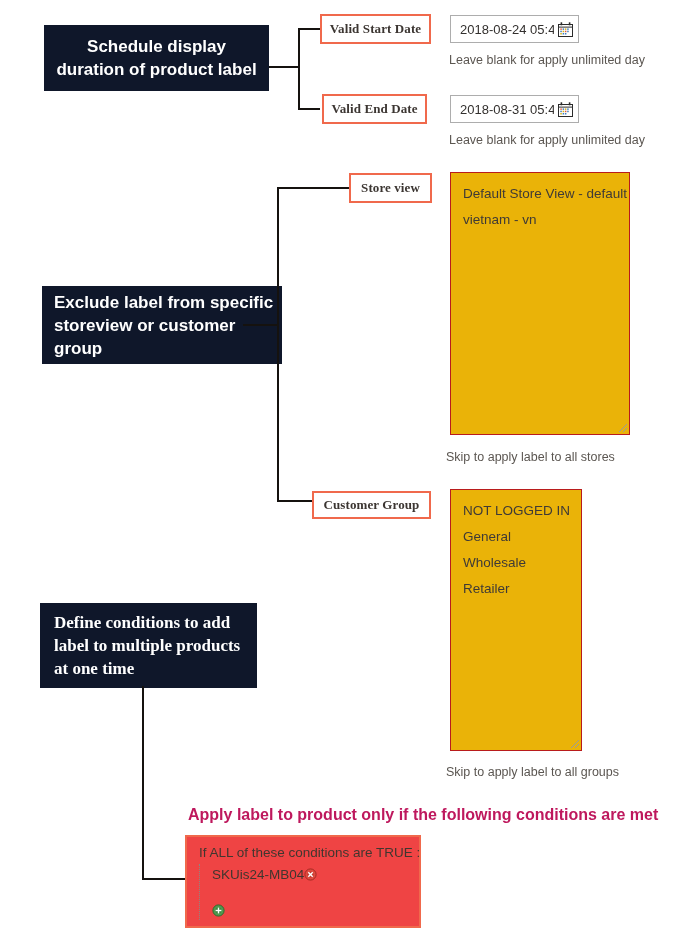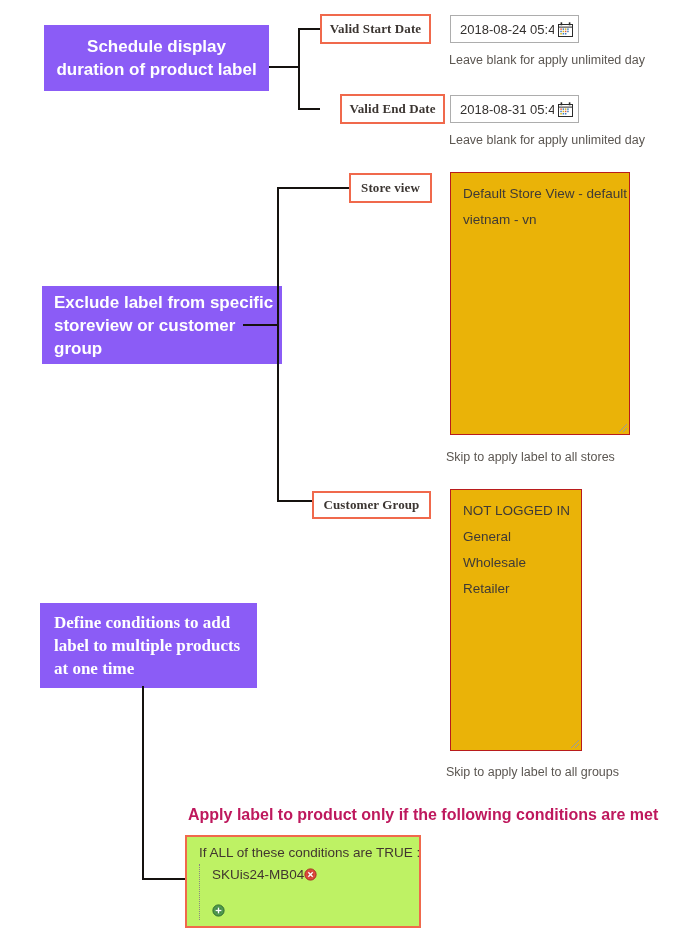--- a/index.html
+++ b/index.html
@@ -18,21 +18,21 @@
   .stage {
     position: absolute;
     left: 0; top: 0;
     width: 693px;
     height: 939px;
   }
 
   
   .callout {
     position: absolute;
-    background: #8b5cf6;
+    background: #0f172a;
     color: #ffffff;
     font-weight: bold;
     font-size: 17px;
     line-height: 23px;
     box-sizing: border-box;
     display: flex;
     align-items: center;
     justify-content: center;
     text-align: center;
     padding: 4px 8px;
@@ -129,21 +129,21 @@
   .cond-heading {
     position: absolute;
     font-size: 16px;
     font-weight: bold;
     color: #be185d;
     white-space: nowrap;
   }
   .cond-box {
     position: absolute;
     border: 2px solid #F0694C;
-    background: #bef264;
+    background: #ef4444;
     box-sizing: border-box;
     padding: 8px 4px 10px 10px;
   }
   .cond-line1 {
     font-size: 13.5px;
     color: #41362f;
     white-space: nowrap;
     padding-left: 2px;
   }
   .cond-children {
@@ -204,21 +204,21 @@
         <rect x="6.9" y="8.7" width="1.5" height="1.5" fill="#e05a3a"></rect>
         <rect x="9.2" y="8.7" width="1.5" height="1.5" fill="#3f7fc1"></rect>
         <rect x="2.3" y="11.0" width="1.5" height="1.5" fill="#d9b310"></rect>
         <rect x="4.6" y="11.0" width="1.5" height="1.5" fill="#3f7fc1"></rect>
         <rect x="6.9" y="11.0" width="1.5" height="1.5" fill="#3f7fc1"></rect>
       </svg>
     </span>
   </div>
   <div class="hint" style="left:449px; top:53px;">Leave blank for apply unlimited day</div>
 
-  <div class="field-label" style="left:340px; top:94px; width:105px; height:30px;">
+  <div class="field-label" style="left:322px; top:94px; width:105px; height:30px;">
     <span>Valid End Date</span>
   </div>
   <div class="text-input" style="left:450px; top:95px; width:129px; height:28px;">
     <span class="value">2018-08-31 05:4</span>
     <span class="cal-icon">
       <svg width="15" height="15" viewBox="0 0 15 15">
         <rect x="0.5" y="2.5" width="14" height="12" fill="#ffffff" stroke="#2b2b2b" stroke-width="1"></rect>
         <rect x="0.5" y="2.5" width="14" height="2.6" fill="#ffffff" stroke="#2b2b2b" stroke-width="1"></rect>
         <rect x="2.6" y="0.3" width="1.6" height="3" fill="#2b2b2b"></rect>
         <rect x="10.8" y="0.3" width="1.6" height="3" fill="#2b2b2b"></rect>

